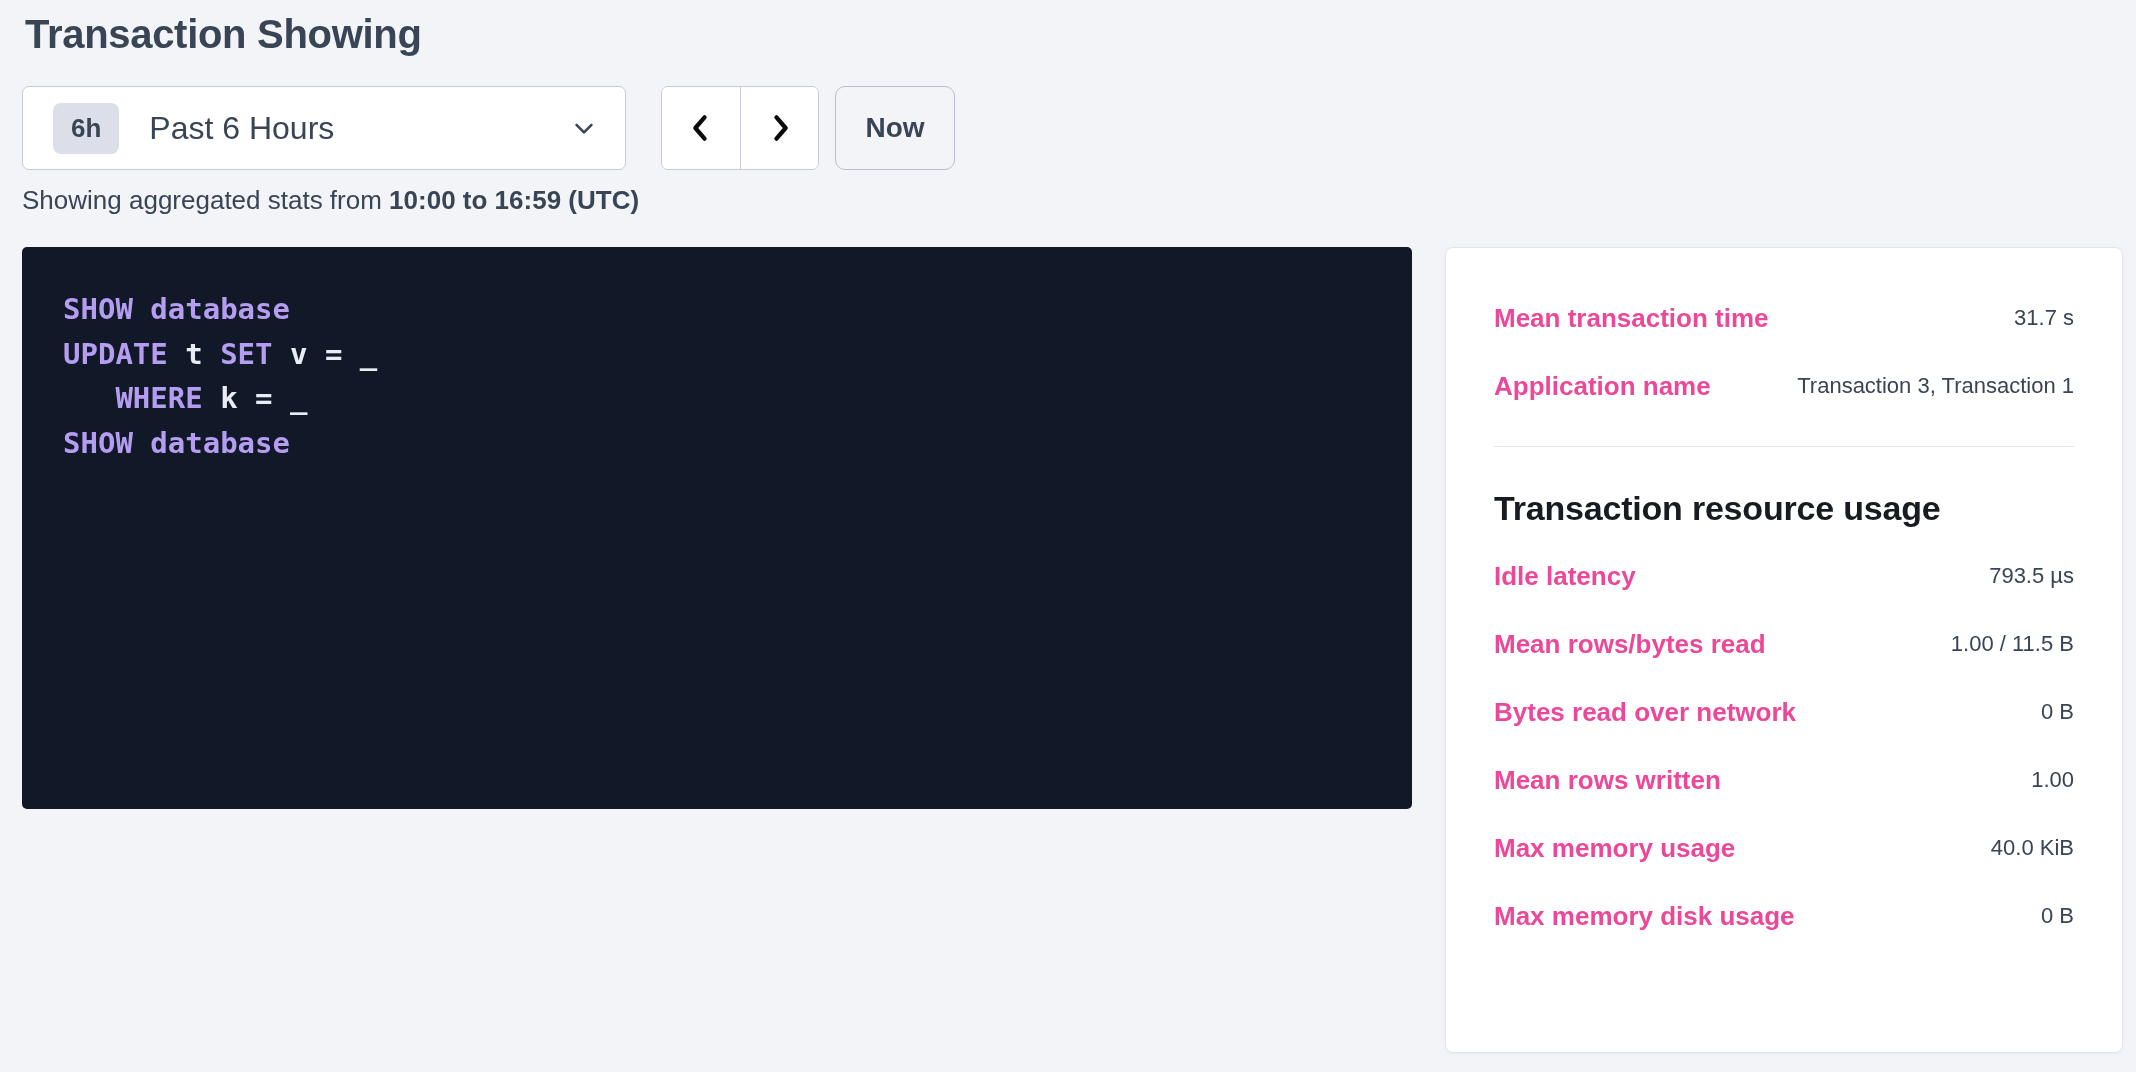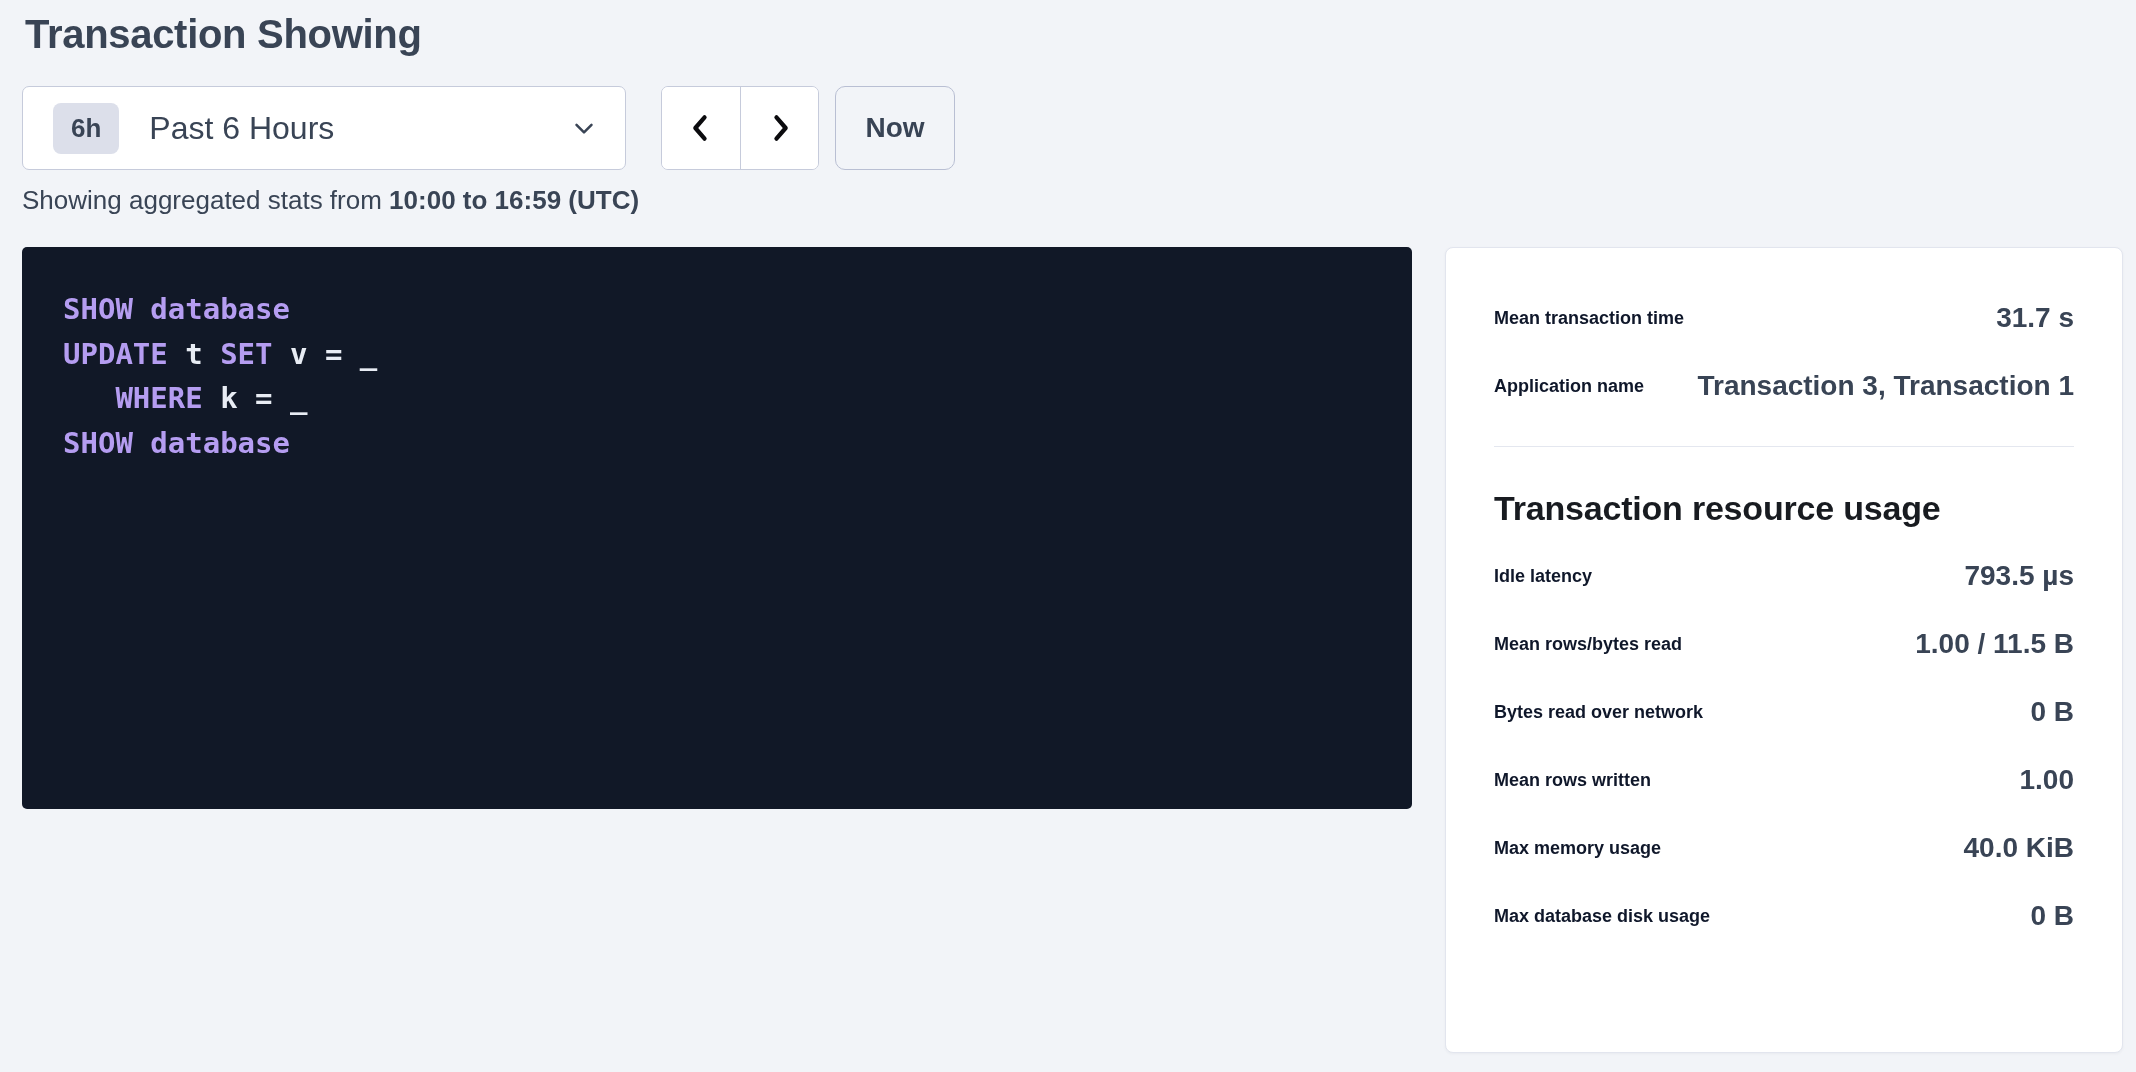--- a/index.html
+++ b/index.html
@@ -130,27 +130,27 @@
     padding: 36px 48px 0 48px;
     box-shadow: 0 1px 3px rgba(57,68,85,0.05);
   }
   .stat-row {
     height: 68px;
     display: flex;
     align-items: center;
     justify-content: space-between;
   }
   .stat-label {
-    font-size: 18px;
-    font-weight: 700;
-    color: #0f172a;
+    font-size: 26px;
+    font-weight: 700;
+    color: #ec4899;
   }
   .stat-value {
-    font-size: 28px;
-    font-weight: 700;
+    font-size: 22px;
+    font-weight: 400;
     color: #394455;
     text-align: right;
     white-space: nowrap;
   }
   .card-divider {
     border: none;
     border-top: 1.5px solid #e4e7ef;
     margin-top: 26px;
   }
   .usage-heading {
@@ -243,19 +243,19 @@
       </div>
       <div class="stat-row">
         <span class="stat-label">Mean rows written</span>
         <span class="stat-value">1.00</span>
       </div>
       <div class="stat-row">
         <span class="stat-label">Max memory usage</span>
         <span class="stat-value">40.0 KiB</span>
       </div>
       <div class="stat-row">
-        <span class="stat-label">Max database disk usage</span>
+        <span class="stat-label">Max memory disk usage</span>
         <span class="stat-value">0 B</span>
       </div>
 
     </div>
   </div>
 </div>
 
 </body></html>

